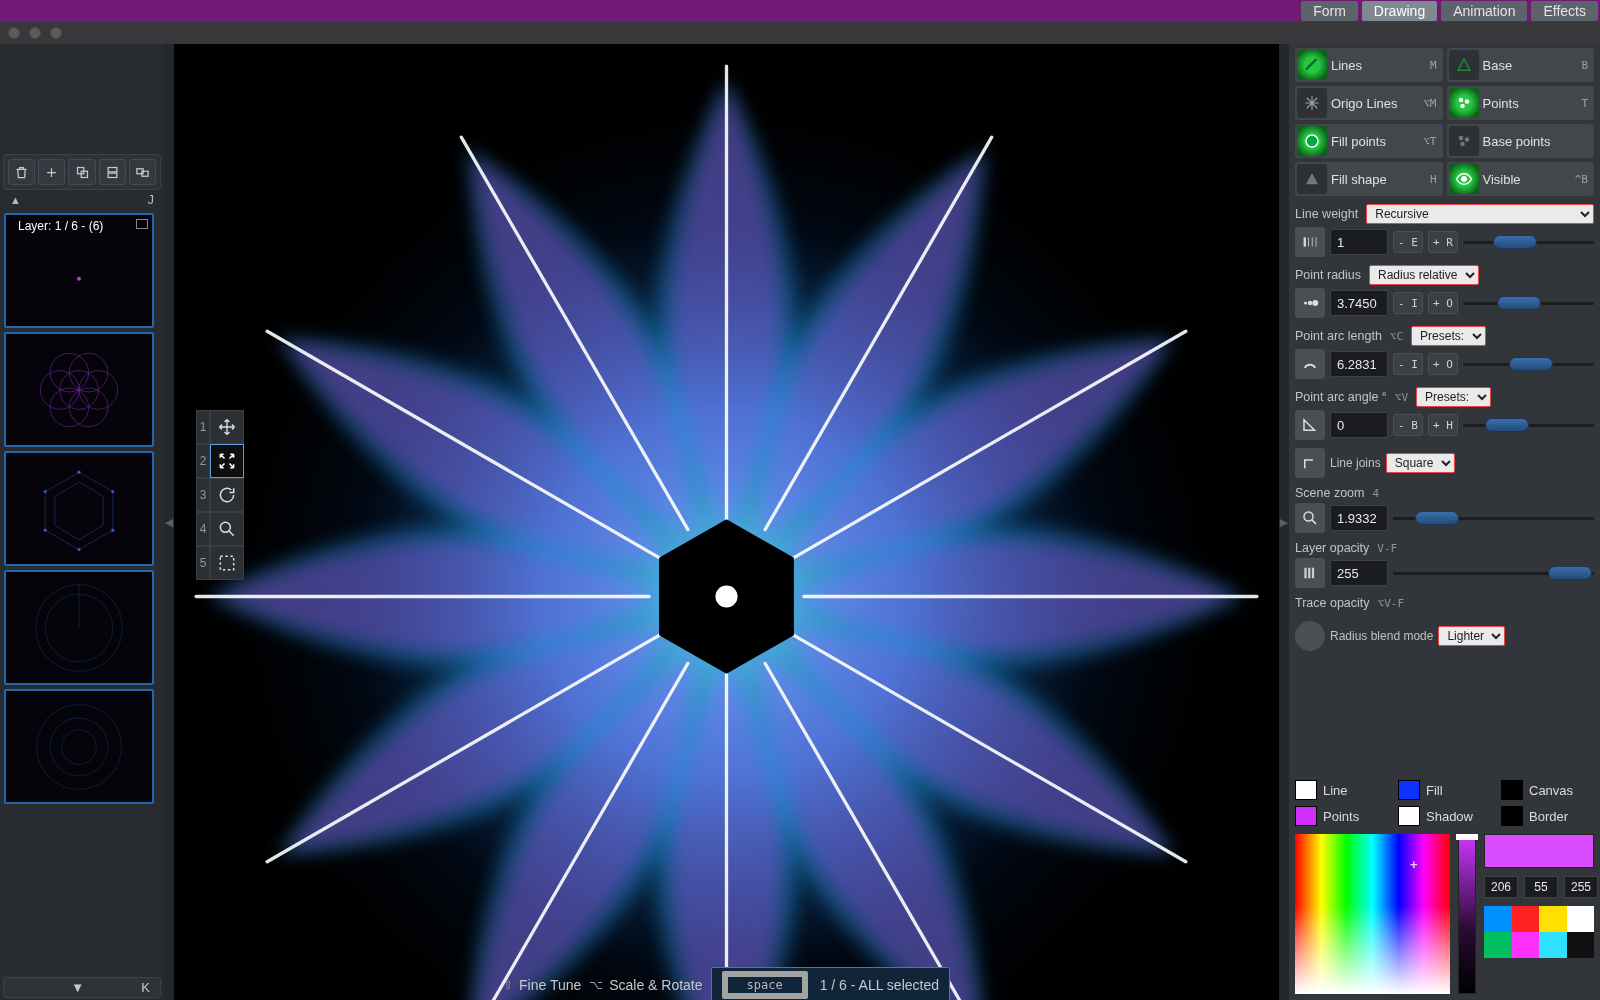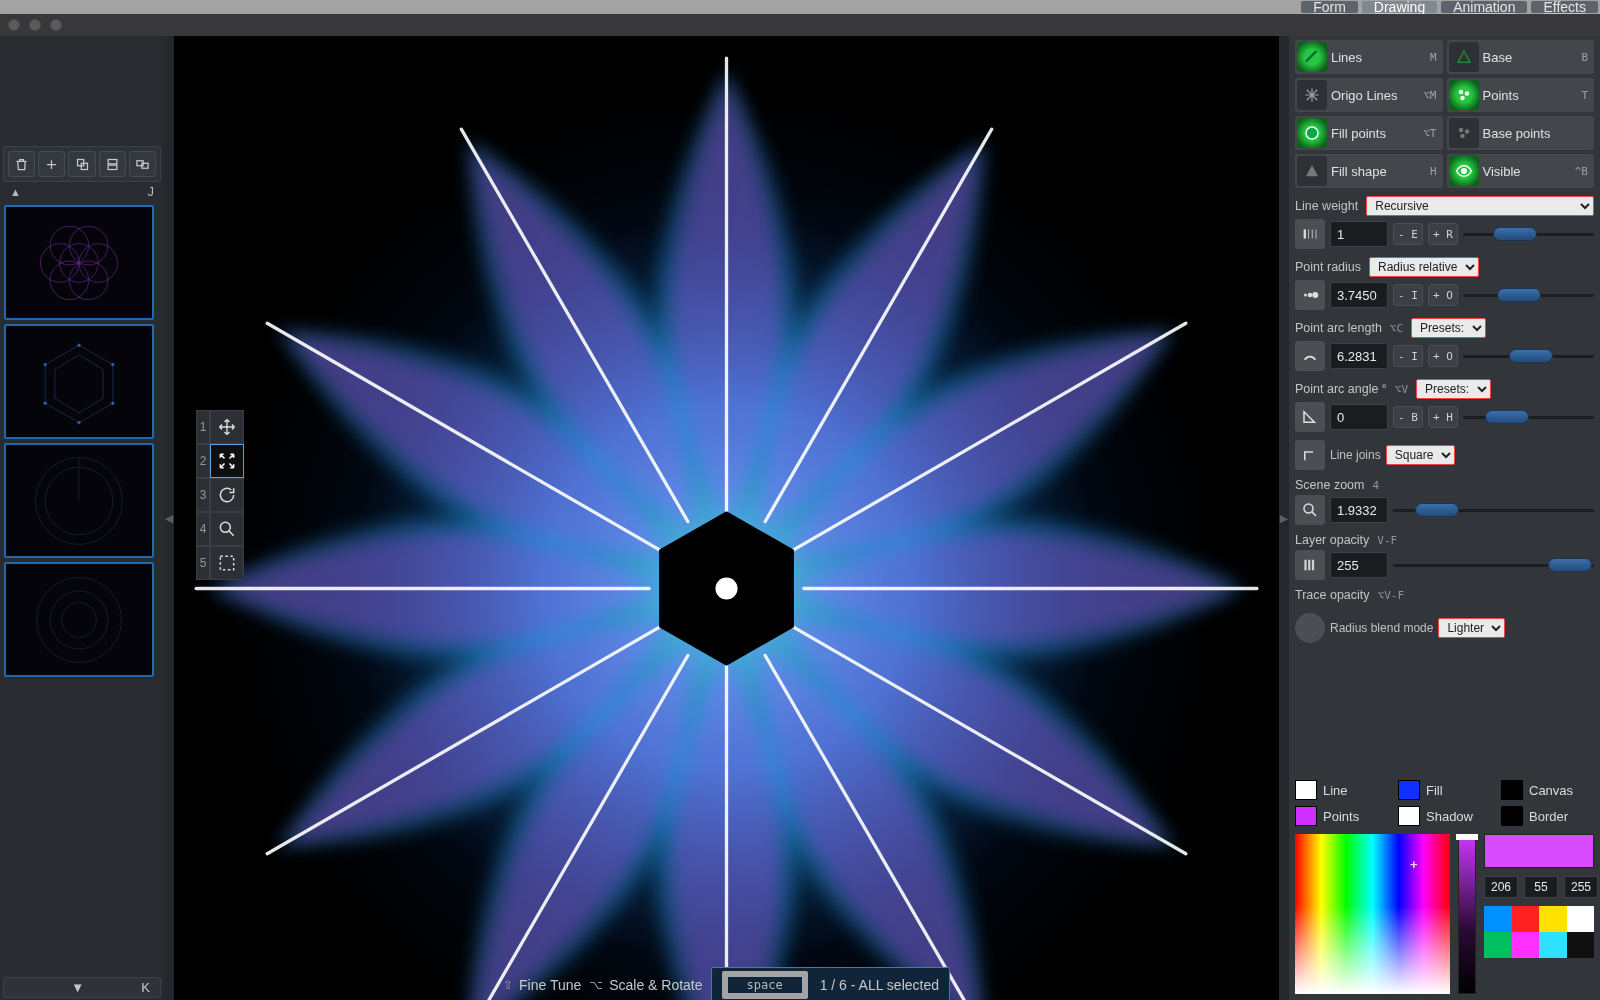--- a/index.html
+++ b/index.html
@@ -1,20 +1,20 @@
 <!DOCTYPE html>
 <html><head>
 <meta charset="utf-8">
 <style>
 * { box-sizing: border-box; margin: 0; padding: 0; font-family: -apple-system, "Helvetica Neue", Arial, sans-serif; }
 html, body { width: 1600px; height: 1000px; background: #1f2225; color: #c8c8c8; font-size: 13px; overflow: hidden; }
 .app { display: flex; flex-direction: column; width: 100%; height: 100%; }
 
 
-.tab-strip { height: 14px; background: #a3a3a3; display:flex; justify-content:flex-end; align-items:stretch;text-decoration:underline; }
+.tab-strip { height: 22px; background: #701a75; display:flex; justify-content:flex-end; align-items:stretch; }
 .tab-strip .tab { padding: 2px 12px; font-size:14px; color:#e4e4e4; background:#5c636a; border-radius:2px; margin:1px 2px; display:flex; align-items:center; cursor:pointer;}
 .tab-strip .tab.active { background:#808890; color:#fff;}
 
 
 .title-bar { height: 22px; background:#38383a; display:flex; align-items:center; padding:0 8px; color:#bdbdbd; font-size:13px; position:relative;}
 .traffic { display:flex; gap:9px; align-items:center; }
 .tl { width:12px; height:12px; border-radius:50%; background:#5b5b5b; border:1px solid #4a4a4a;}
 .title-text { position:absolute; left:0; right:0; text-align:center; pointer-events:none;}
 
 
@@ -154,20 +154,27 @@
               <rect x="11" y="10" width="10" height="8"></rect>
             </svg>
           </div>
       </div>
       <div class="layer-nav">
         <span class="tri">▲</span>
         <span>J</span>
       </div>
 
       <div class="thumb-list">
+        <div class="thumb" style="position:relative">
+          <div class="layer-label">Layer: 1 / 6 - (6)</div>
+          <div class="mark"></div>
+          <svg viewBox="0 0 150 115">
+              <circle cx="75" cy="66" r="2" fill="#c040d0"></circle>
+            </svg>
+        </div>
         <div class="thumb dim">
           <svg viewBox="0 0 150 115">
               <g stroke="#7a2aa8" fill="none" stroke-width="0.6">
             <circle cx="75" cy="58" r="20"></circle>
                 <circle cx="55" cy="58" r="20"></circle>
                 <circle cx="95" cy="58" r="20"></circle>
             <circle cx="65" cy="40" r="20"></circle>
                 <circle cx="85" cy="40" r="20"></circle>
                 <circle cx="65" cy="76" r="20"></circle>
                 <circle cx="85" cy="76" r="20"></circle>

